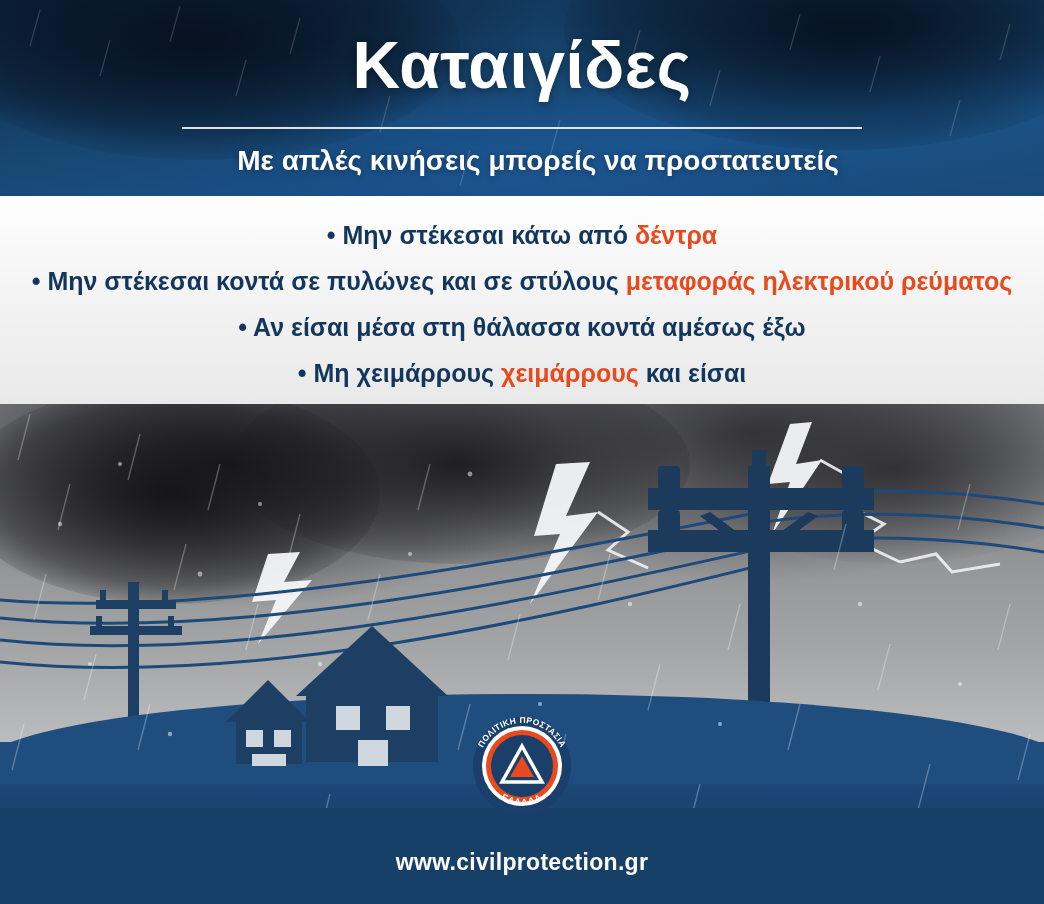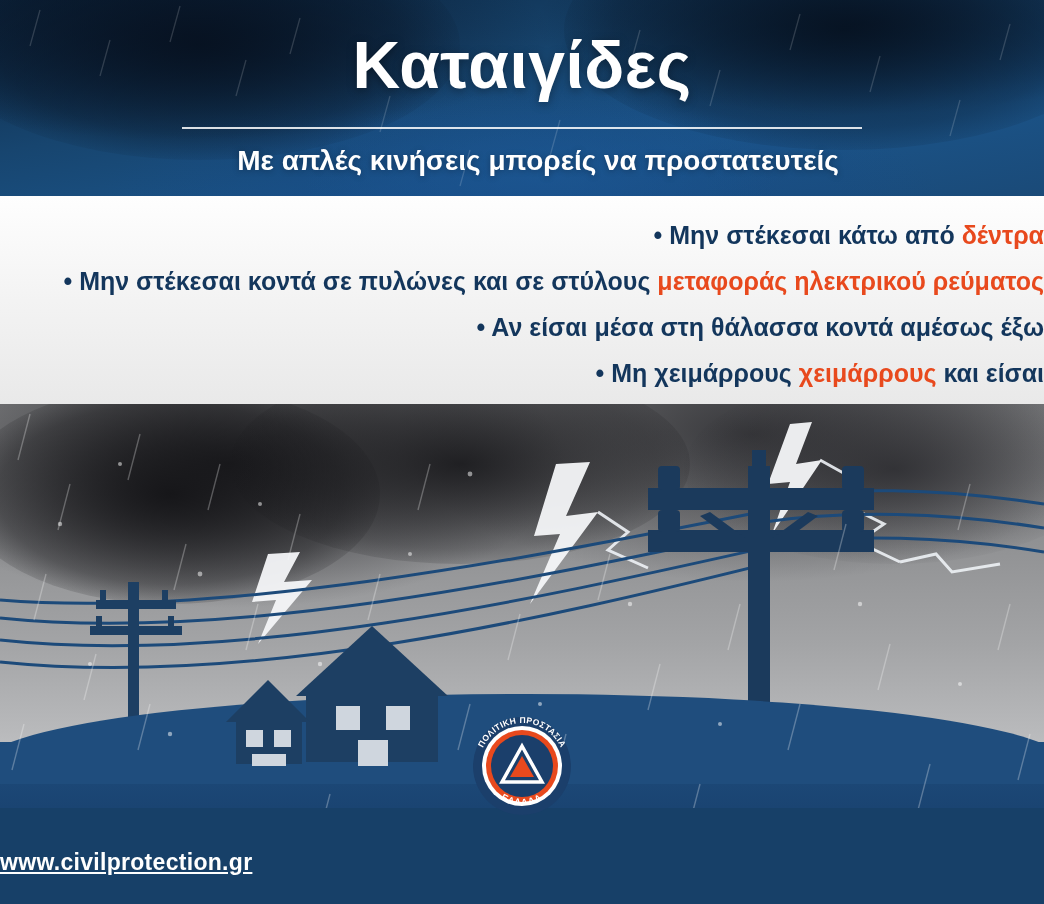--- a/index.html
+++ b/index.html
@@ -73,21 +73,21 @@
 
   
   .tips {
     position: absolute; left: 0; top: 196px;
     width: 1044px; height: 208px;
     background: linear-gradient(180deg, #fefefe 0%, #f2f2f2 55%, #e9e9e9 100%);
     padding-top: 16px;
   }
   .tip {
     width: 1044px;
-    text-align: right;
+    text-align: center;
     color: #13365c;
     font-size: 25px;
     font-weight: bold;
     line-height: 46px;
     white-space: nowrap;
   }
   .tip .hl { color: #e8491d; }
 
   
   .scene {
@@ -124,25 +124,25 @@
     position: absolute; left: -20px; bottom: 120px; width: 1090px; height: 90px;
     background: #1f4d7d;
     border-radius: 50% 50% 0 0 / 72px 72px 0 0;
   }
   .footer-band {
     position: absolute; left: 0; bottom: 0; width: 1044px; height: 96px;
     background: #174068;
   }
   .url {
     position: absolute; left: 0; bottom: 28px; width: 1044px;
+    text-align: center;
     color: #ffffff;
     font-size: 23px;
     font-weight: bold;
     letter-spacing: 0.3px;
-    text-decoration: underline;
   }
 
   
   .logo {
     position: absolute; left: 472px; bottom: 88px;
     width: 100px; height: 100px;
   }
 
   
   .rain { position: absolute; inset: 0; pointer-events: none; }

